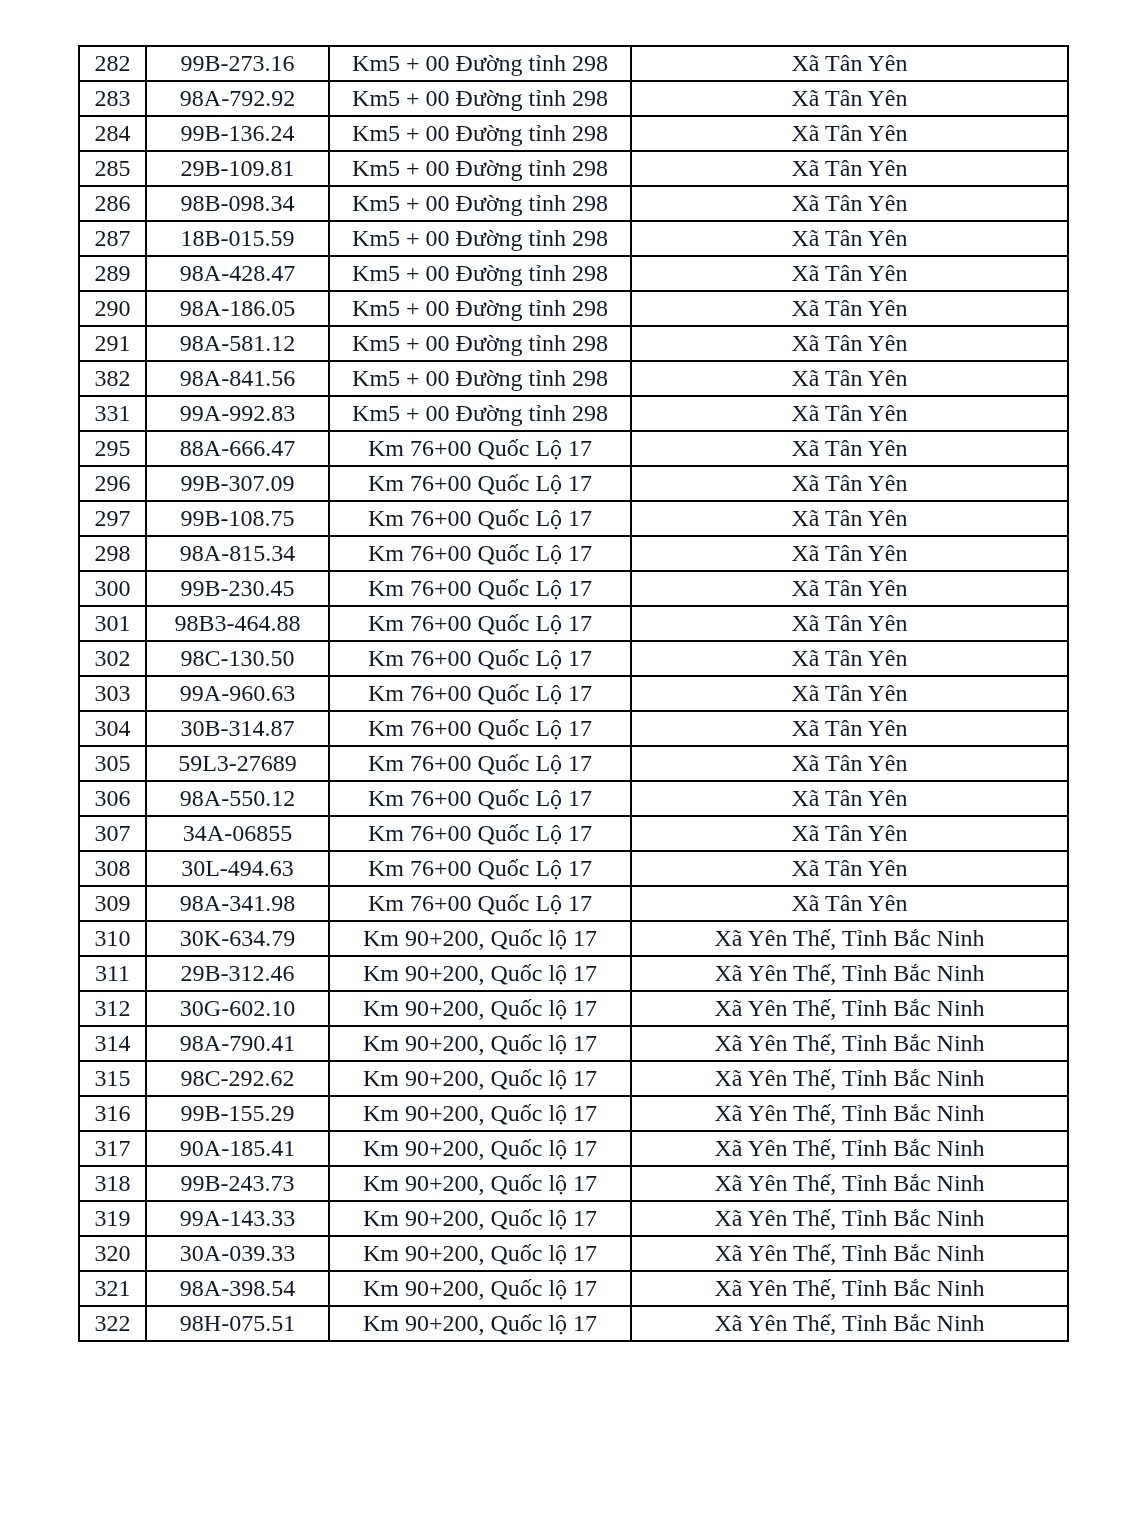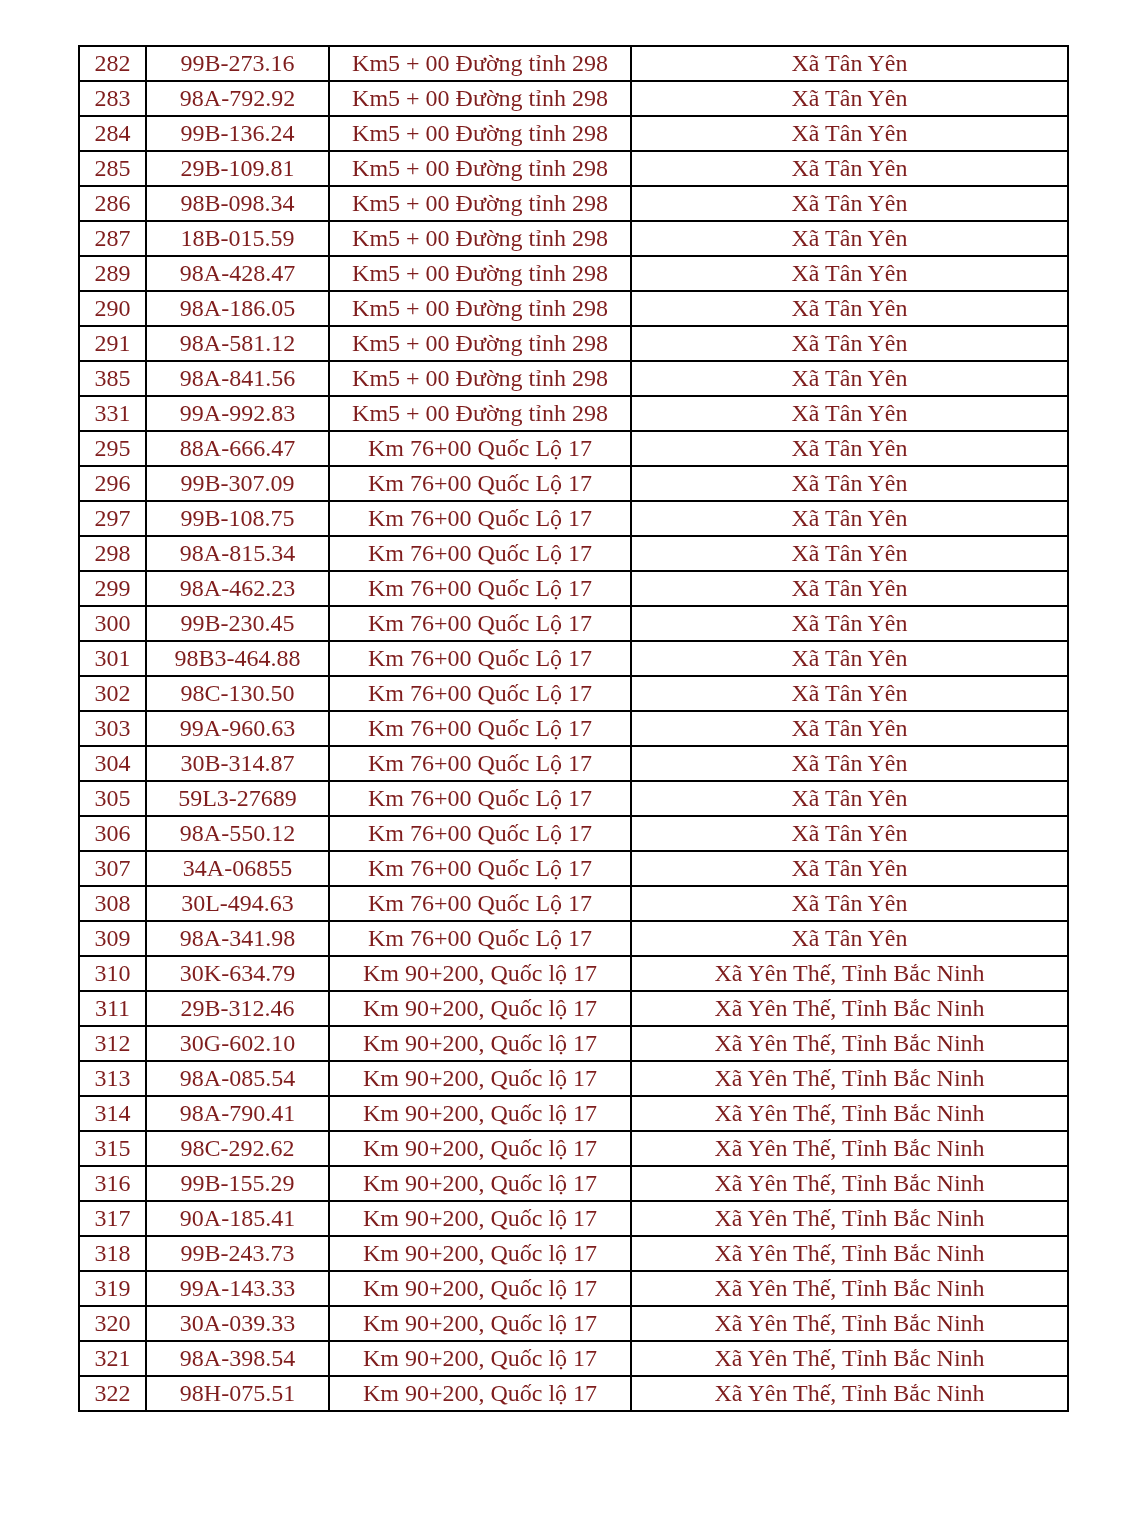--- a/index.html
+++ b/index.html
@@ -15,21 +15,21 @@
     color: #000000;
   }
   .doc-table {
     position: absolute;
     left: 78px;
     top: 45px;
     width: 989px;
     border-collapse: collapse;
     table-layout: fixed;
     font-size: 24px;
-    color: #7f1d1d;
+    color: #0f172a;
   }
   .doc-table td {
     border: 2px solid #000000;
     text-align: center;
     vertical-align: middle;
     height: 33px;
     padding: 0 2px;
     white-space: nowrap;
     overflow: hidden;
     line-height: 1.1;
@@ -97,21 +97,21 @@
         <td class="col-location">Km5 + 00 Đường tỉnh 298</td>
         <td class="col-place">Xã Tân Yên</td>
       </tr>
       <tr>
         <td class="col-index">291</td>
         <td class="col-plate">98A-581.12</td>
         <td class="col-location">Km5 + 00 Đường tỉnh 298</td>
         <td class="col-place">Xã Tân Yên</td>
       </tr>
       <tr>
-        <td class="col-index">385</td>
+        <td class="col-index">382</td>
         <td class="col-plate">98A-841.56</td>
         <td class="col-location">Km5 + 00 Đường tỉnh 298</td>
         <td class="col-place">Xã Tân Yên</td>
       </tr>
       <tr>
         <td class="col-index">331</td>
         <td class="col-plate">99A-992.83</td>
         <td class="col-location">Km5 + 00 Đường tỉnh 298</td>
         <td class="col-place">Xã Tân Yên</td>
       </tr>
@@ -133,26 +133,20 @@
         <td class="col-location">Km 76+00 Quốc Lộ 17</td>
         <td class="col-place">Xã Tân Yên</td>
       </tr>
       <tr>
         <td class="col-index">298</td>
         <td class="col-plate">98A-815.34</td>
         <td class="col-location">Km 76+00 Quốc Lộ 17</td>
         <td class="col-place">Xã Tân Yên</td>
       </tr>
       <tr>
-        <td class="col-index">299</td>
-        <td class="col-plate">98A-462.23</td>
-        <td class="col-location">Km 76+00 Quốc Lộ 17</td>
-        <td class="col-place">Xã Tân Yên</td>
-      </tr>
-      <tr>
         <td class="col-index">300</td>
         <td class="col-plate">99B-230.45</td>
         <td class="col-location">Km 76+00 Quốc Lộ 17</td>
         <td class="col-place">Xã Tân Yên</td>
       </tr>
       <tr>
         <td class="col-index">301</td>
         <td class="col-plate">98B3-464.88</td>
         <td class="col-location">Km 76+00 Quốc Lộ 17</td>
         <td class="col-place">Xã Tân Yên</td>
@@ -213,26 +207,20 @@
       </tr>
       <tr>
         <td class="col-index">311</td>
         <td class="col-plate">29B-312.46</td>
         <td class="col-location">Km 90+200, Quốc lộ 17</td>
         <td class="col-place">Xã Yên Thế, Tỉnh Bắc Ninh</td>
       </tr>
       <tr>
         <td class="col-index">312</td>
         <td class="col-plate">30G-602.10</td>
-        <td class="col-location">Km 90+200, Quốc lộ 17</td>
-        <td class="col-place">Xã Yên Thế, Tỉnh Bắc Ninh</td>
-      </tr>
-      <tr>
-        <td class="col-index">313</td>
-        <td class="col-plate">98A-085.54</td>
         <td class="col-location">Km 90+200, Quốc lộ 17</td>
         <td class="col-place">Xã Yên Thế, Tỉnh Bắc Ninh</td>
       </tr>
       <tr>
         <td class="col-index">314</td>
         <td class="col-plate">98A-790.41</td>
         <td class="col-location">Km 90+200, Quốc lộ 17</td>
         <td class="col-place">Xã Yên Thế, Tỉnh Bắc Ninh</td>
       </tr>
       <tr>

